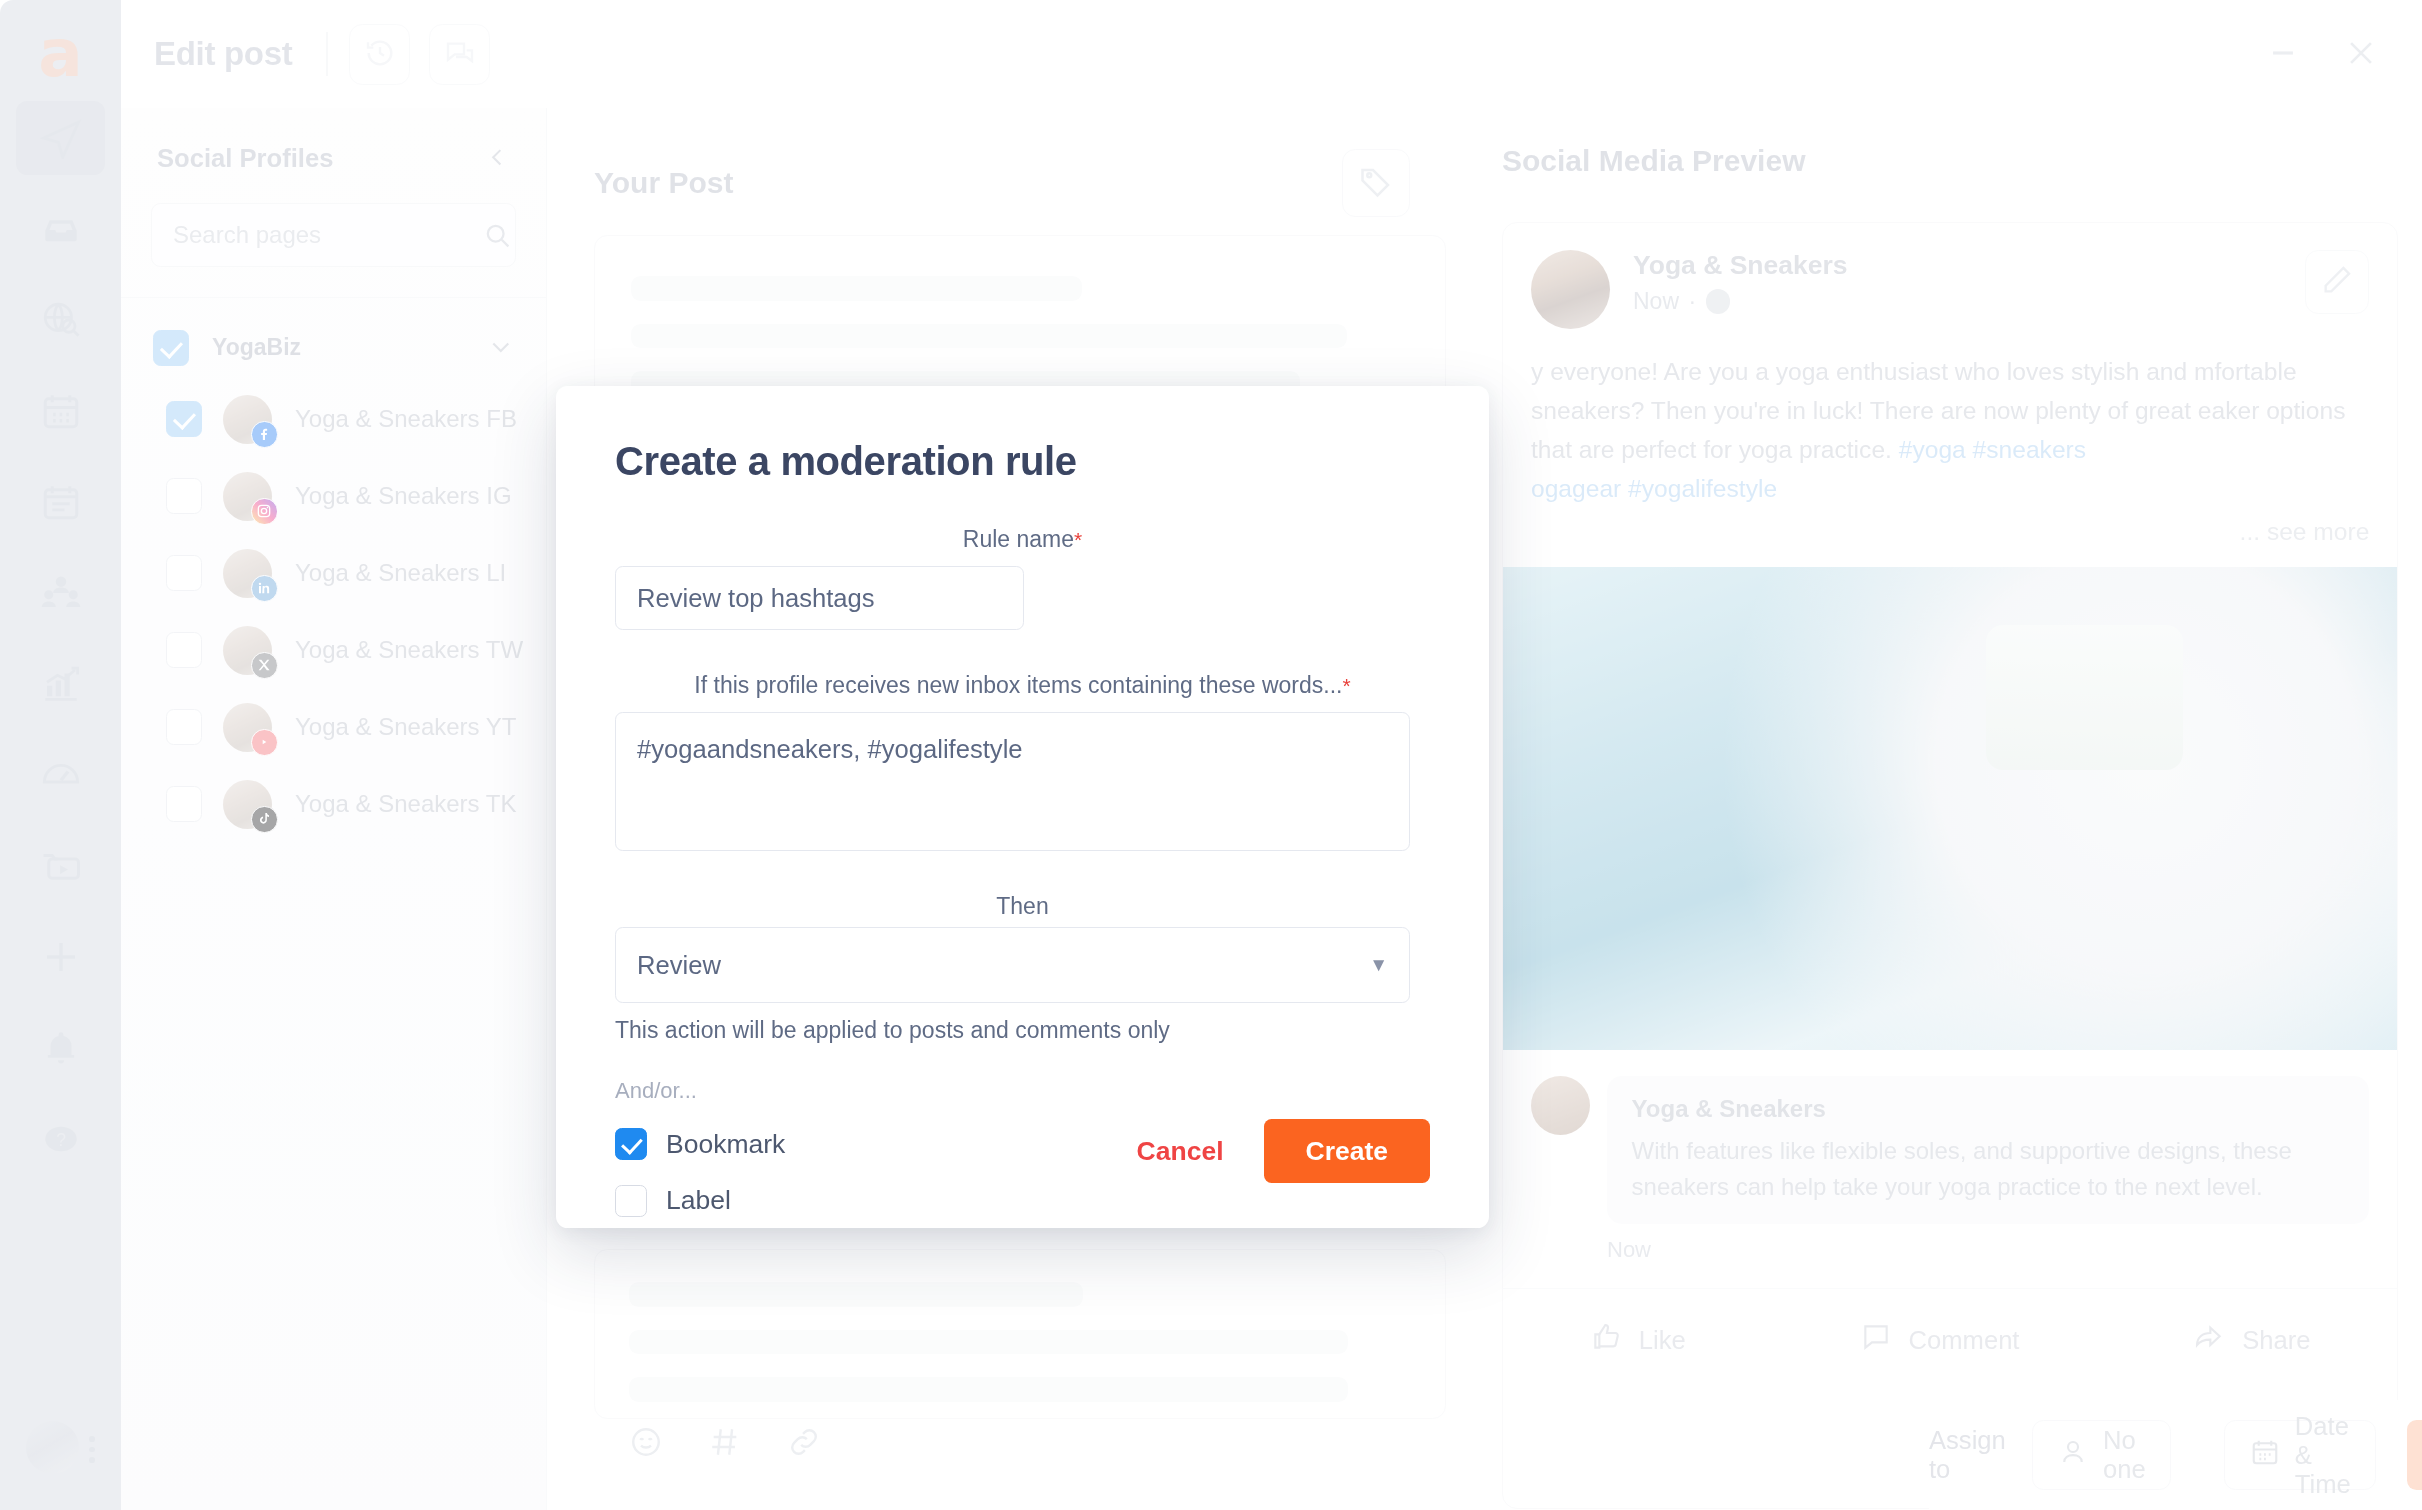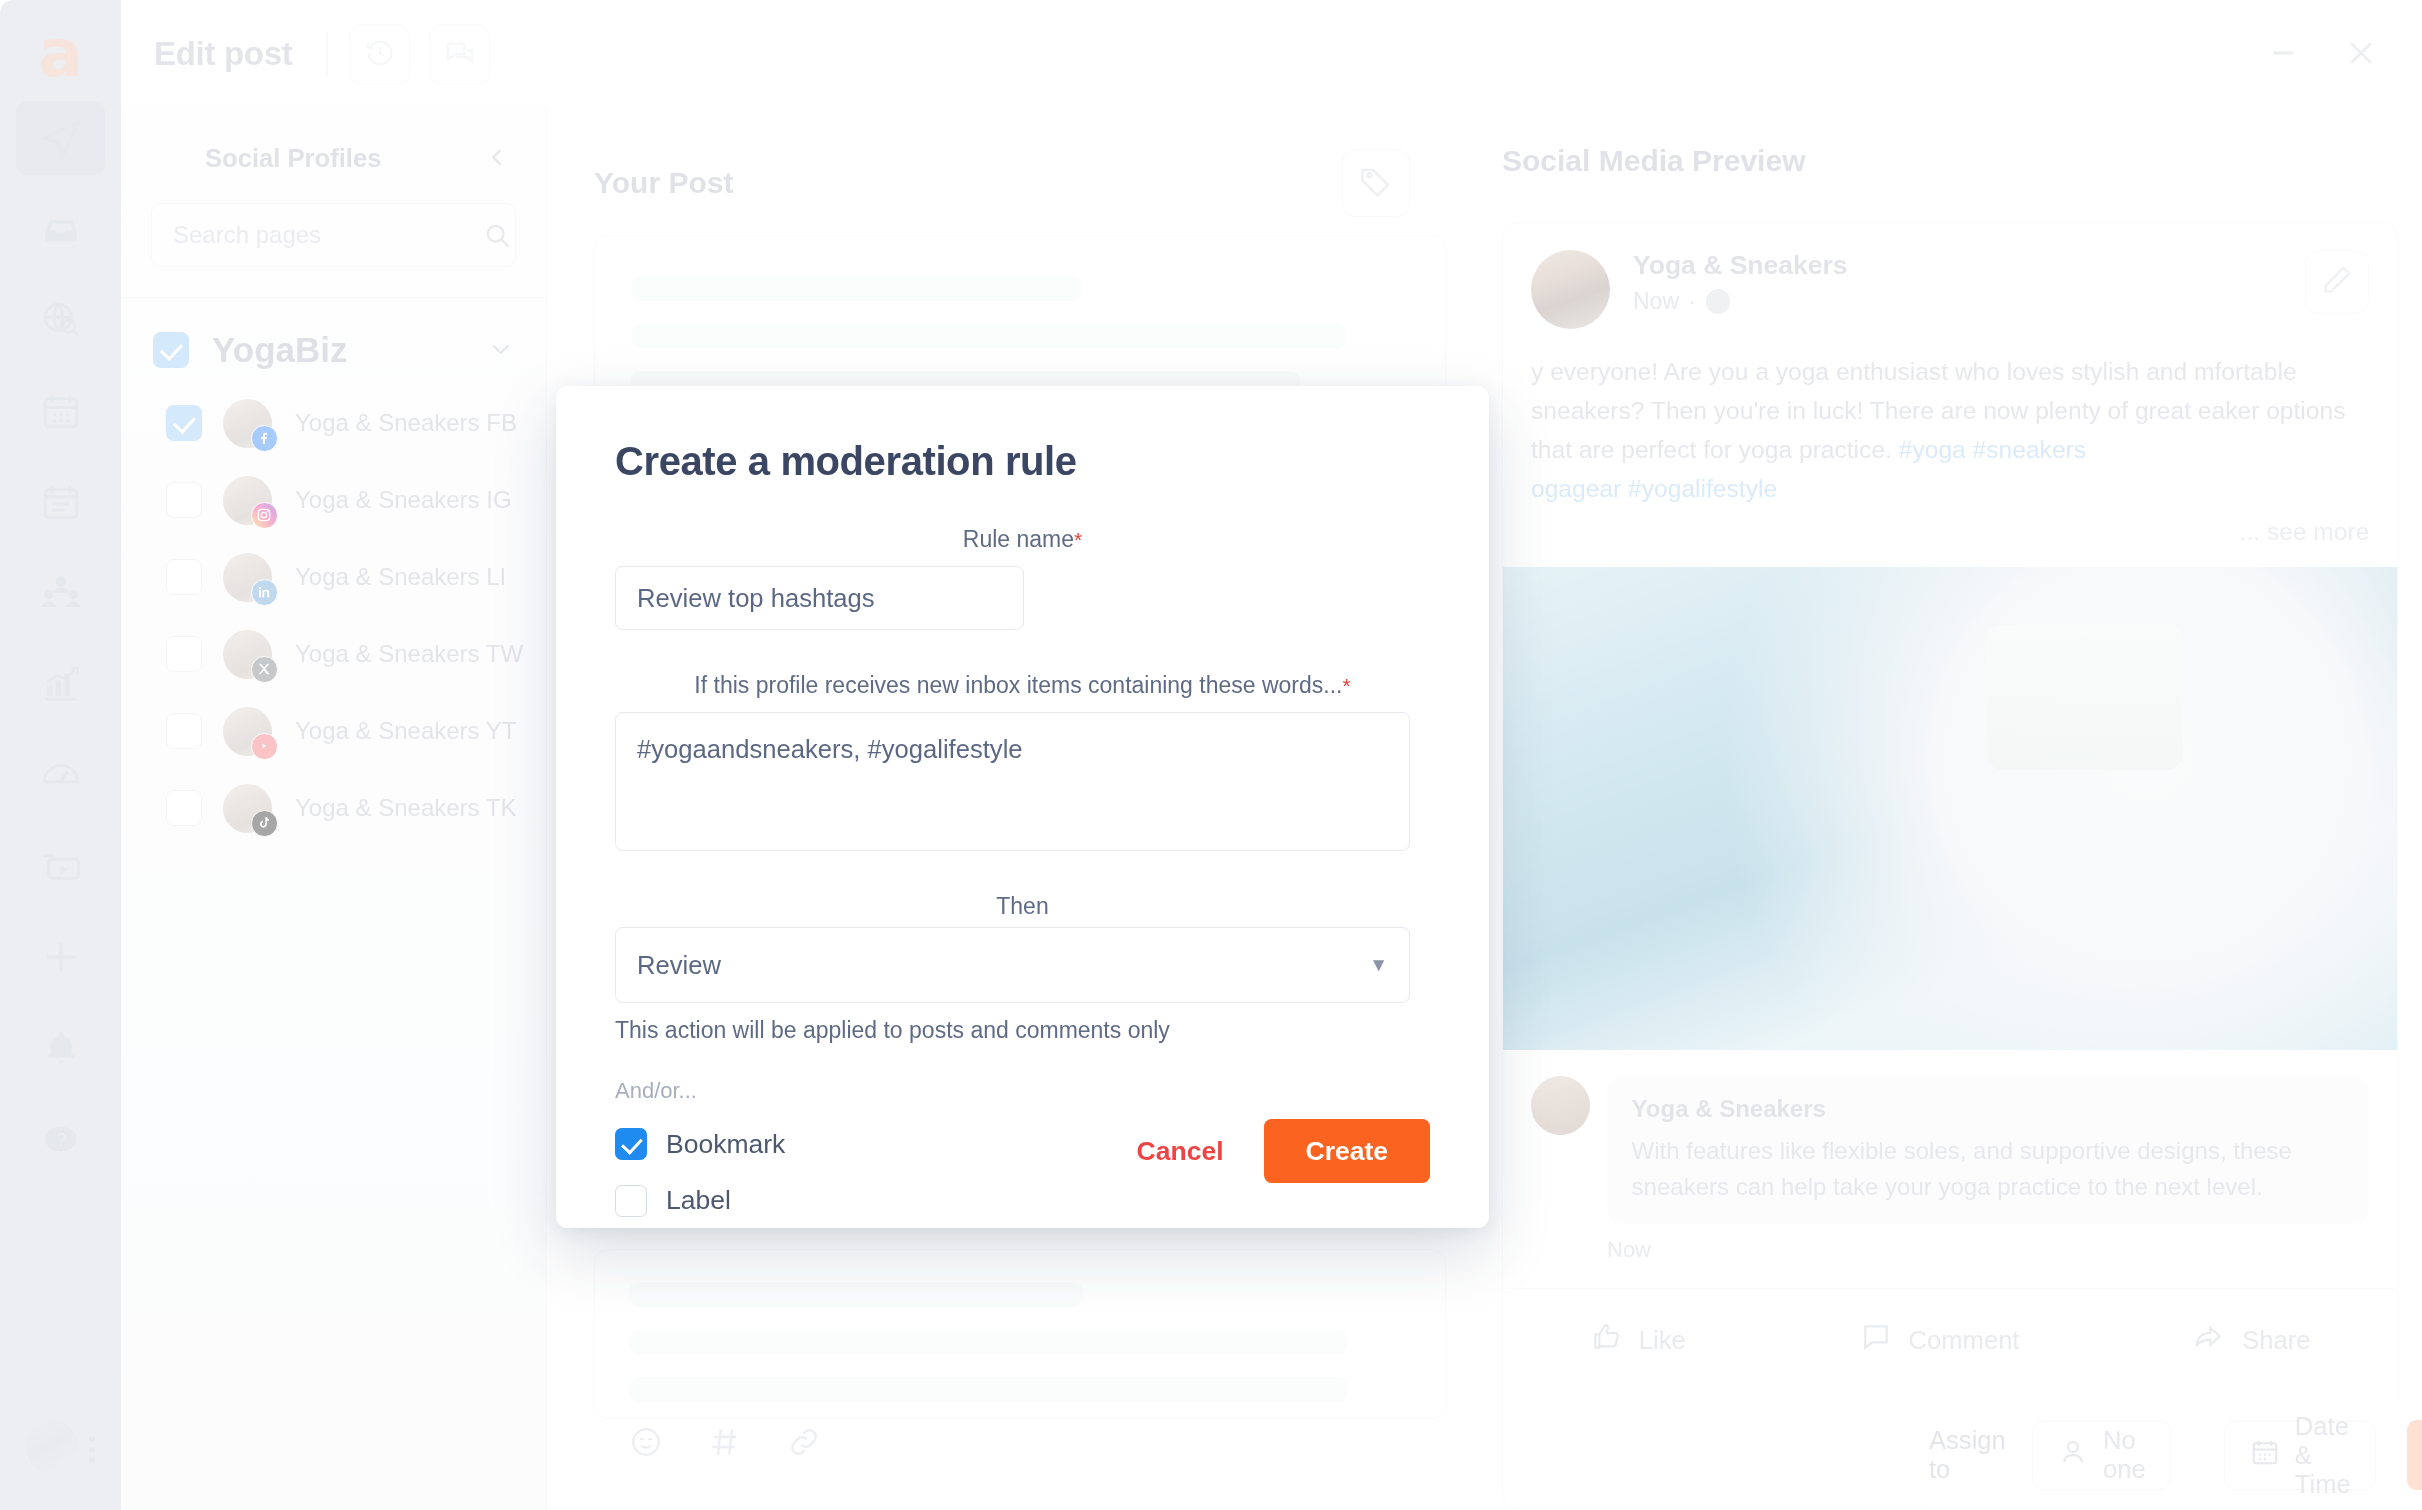--- a/index.html
+++ b/index.html
@@ -69,38 +69,38 @@
   .win-ctl { color: #ccd1da; display: flex; align-items: center; justify-content: center; width: 44px; height: 44px;}
   .win-ctl svg { width: 34px; height: 34px; }
 
   
   .sidebar {
     position: absolute; left: 121px; top: 108px; width: 426px; bottom: 0;
     background: linear-gradient(180deg,#fbfbfc 0%,#f7f8fa 100%);
     border-right: 0.9px solid #f0f1f4;
   }
   .sb-head { display: flex; align-items: center; padding: 36px 36px 0 36px; }
-  .sb-title { font-size: 25.6px; font-weight: 700; color: #aeb4c1; margin-left: 48px; }
+  .sb-title { font-size: 25.6px; font-weight: 700; color: #aeb4c1; }
   .sb-collapse { margin-left: auto; color: #b8bdc8; display:flex; }
   .sb-collapse svg { width: 24.6px; height: 24.6px; }
   .sb-search {
     margin: 30px 30px 0 30px; height: 64px; border: 1.9px solid #eceef2; border-radius: 9.5px;
     display: flex; align-items: center; padding: 0 21px; background: #fdfdfe;
   }
   .sb-search input {
     border: 0; outline: 0; background: transparent; flex: 1;
     font-size: 24px; color: #c3c8d2; font-family: inherit;
   }
   .sb-search input::placeholder { color: #c8ccd5; }
   .sb-search .mag { color: #c3c8d2; display:flex; }
   .sb-search .mag svg { width: 29px; height: 29px; }
   .sb-sep { height: 0.9px; background: #f0f1f4; margin-top: 30px; }
 
   .sb-group { display: flex; align-items: center; padding: 32px 32px 0 32px; }
-  .sb-group-name { font-size: 35px; font-weight: 700; color: #a9afbc; margin-left: 23px; }
+  .sb-group-name { font-size: 23px; font-weight: 700; color: #a9afbc; margin-left: 23px; }
   .sb-group-chev { margin-left: auto; color: #b8bdc8; display:flex; }
   .sb-group-chev svg { width: 25.6px; height: 25.6px; }
 
   .cbox {
     width: 36px; height: 36px; border-radius: 7.6px; border: 1.9px solid #dfe3ea;
     background: #fff; flex: 0 0 auto; position: relative;
   }
   .cbox.on { background: #8ec6f5; border-color: #8ec6f5; }
   .cbox.on::after {
     content: ""; position: absolute; left: 11.4px; top: 5.7px;

